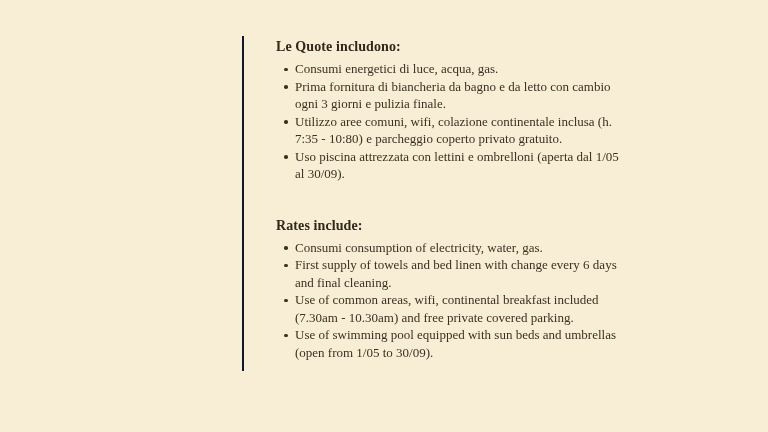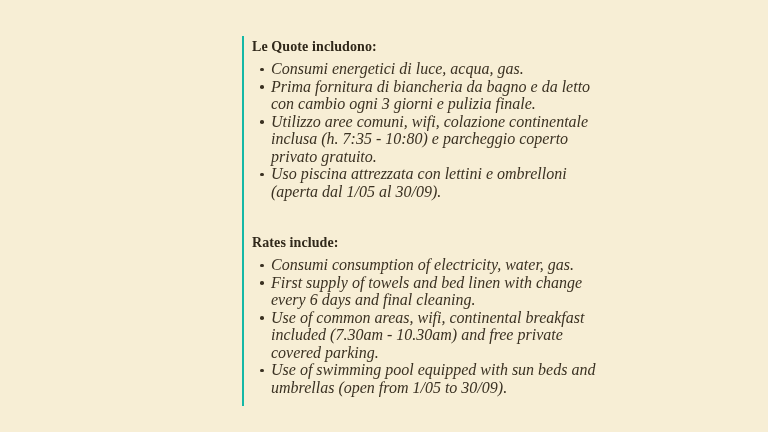--- a/index.html
+++ b/index.html
@@ -15,22 +15,22 @@
     background: #f7eed5;
     font-family: "Liberation Serif", "DejaVu Serif", serif;
     color: #3a3122;
   }
 
   .content-block {
     position: absolute;
     left: 242px;
     top: 36px;
     width: 378px;
-    border-left: 2px solid #14b8a6;
-    padding: 2px 0 10px 8px;
+    border-left: 2px solid #0f172a;
+    padding: 2px 0 10px 32px;
   }
 
   .doc-section h3 {
     font-size: 14px;
     line-height: 18px;
     font-weight: bold;
     color: #30281a;
     letter-spacing: 0.1px;
     margin-bottom: 4px;
   }
@@ -39,24 +39,23 @@
     margin-top: 34px;
   }
 
   ul.bullet-list {
     list-style: none;
   }
 
   ul.bullet-list li {
     position: relative;
     padding-left: 19px;
-    font-size: 16px;
+    font-size: 13px;
     line-height: 17.5px;
     max-width: 352px;
-    font-style: italic;
   }
 
   ul.bullet-list li::before {
     content: "";
     position: absolute;
     left: 8px;
     top: 7.5px;
     width: 3.5px;
     height: 3.5px;
     border-radius: 50%;

